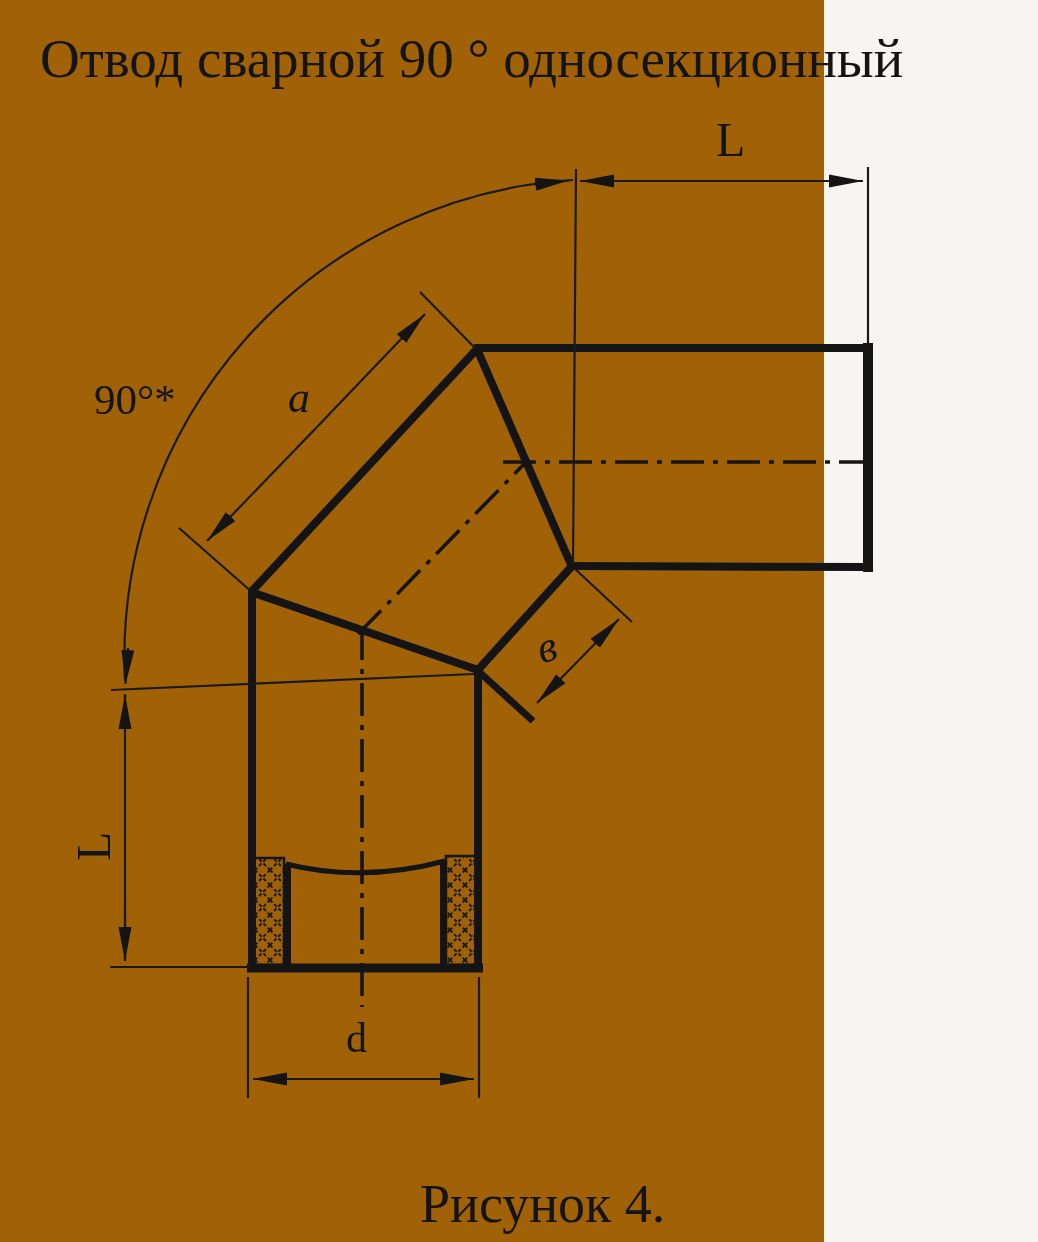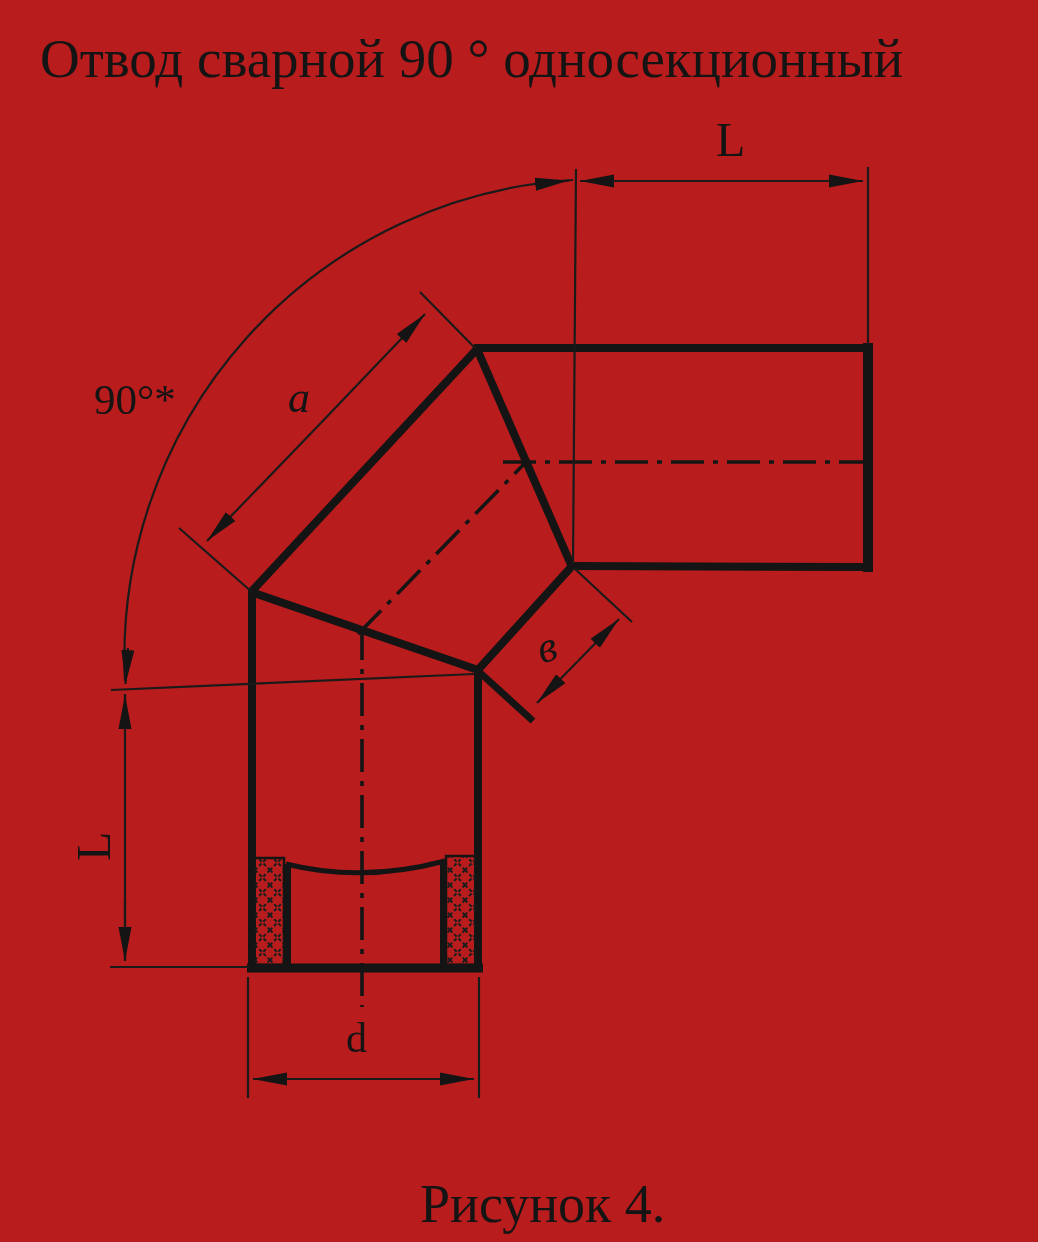--- a/index.html
+++ b/index.html
@@ -4,22 +4,22 @@
 <style>
   html, body {
     margin: 0; padding: 0;
     width: 1038px; height: 1242px;
     background: #f6f5f1;
     font-family: "Liberation Serif", serif;
     overflow: hidden;
   }
   .sheet {
     position: relative;
-    width: 1038px; height: 1242px;
-    background: #b91c1c;
+    width: 824px; height: 1242px;
+    background: #a16207;
   }
   svg { position: absolute; left: 0; top: 0; }
   text {
     fill: #141414;
     font-family: "Liberation Serif", serif;
   }
   .title-text   { font-size: 55px; letter-spacing: 0px; }
   .caption-text { font-size: 54px; }
   .dim-label    { font-size: 48px; font-weight: bold; font-weight: normal; }
   .dim-label-b  { font-size: 48px; }

